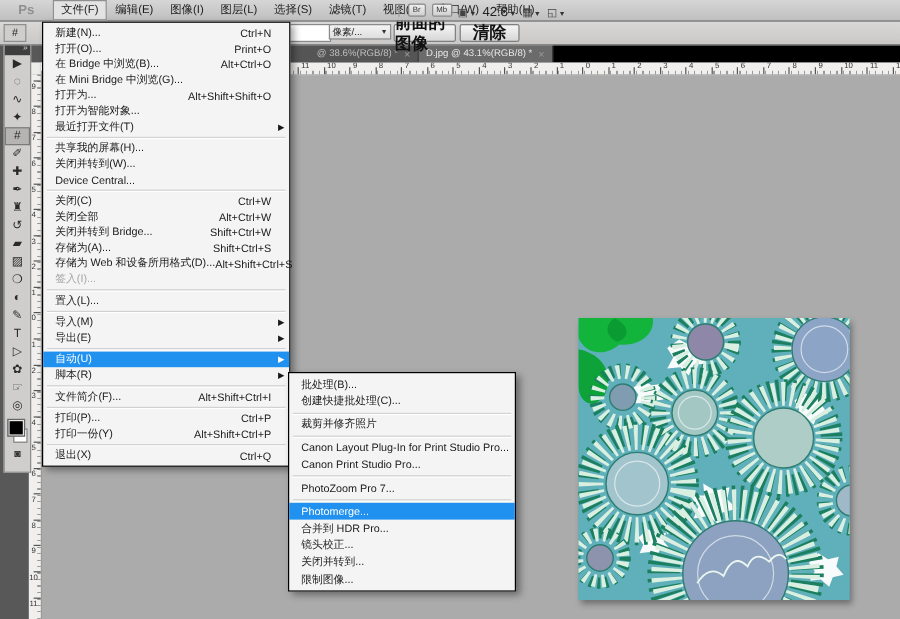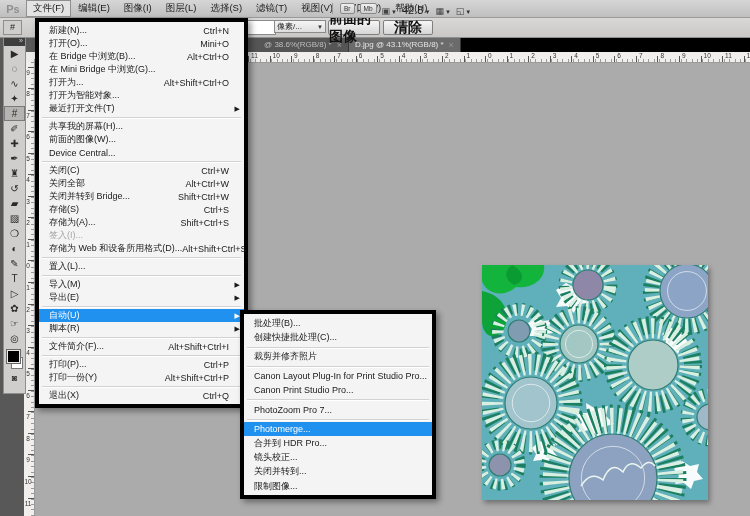--- a/index.html
+++ b/index.html
@@ -2,21 +2,21 @@
 <html><head>
 <meta charset="utf-8">
 <style>
   html,body{margin:0;padding:0;}
   body{font-family:"Liberation Sans","DejaVu Sans",sans-serif;}
   #app{position:relative;width:750px;height:516px;background:#585858;overflow:hidden;-webkit-font-smoothing:antialiased;}
   .abs{position:absolute;}
 
   
   #menubar{left:0;top:0;width:750px;height:17px;background:linear-gradient(#d6d6d6,#bfbfbf);border-bottom:1px solid #9a9a9a;display:flex;align-items:center;z-index:20;}
-  #ps-logo{width:26px;text-align:center;font-weight:bold;font-size:11px;color:#8f8f8f;letter-spacing:0;}
+  #ps-logo{width:44px;text-align:center;font-weight:bold;font-size:11px;color:#8f8f8f;letter-spacing:0;}
   .menubar-item{font-size:9.5px;color:#1c1c1c;padding:2px 7px;white-space:nowrap;}
   .menubar-item.active{background:#e3e3e3;border:1px solid #8f8f8f;padding:1px 6px;}
   #mb-right{position:absolute;left:330px;top:2px;height:13px;display:flex;align-items:center;gap:5px;}
   .mb-sep{width:1px;height:11px;background:#9a9a9a;margin:0 2px;}
   .mini-btn{font-size:6.5px;color:#333;border:1px solid #8a8a8a;background:linear-gradient(#efefef,#cfcfcf);padding:1px 3px;border-radius:2px;line-height:7px;}
   .mb-ico{font-size:9px;color:#444;line-height:10px;}
   .dd{font-size:6px;color:#333;margin-left:1px;}
   #zoom-level{font-size:11px;color:#222;}
 
   
@@ -54,21 +54,21 @@
   .rlabel{position:absolute;font-size:6.5px;color:#333;line-height:6px;}
   .rtick-h{position:absolute;width:1px;height:6px;bottom:0;background:#555;}
   .rtick-v{position:absolute;height:1px;width:6px;right:0;background:#555;}
   .vlab{width:8px;text-align:center;word-break:break-all;}
 
   
   #pasteboard{left:34px;top:62px;width:716px;height:454px;background:#ababab;z-index:1;}
   #document-image{left:482px;top:265px;width:226px;height:235px;z-index:2;box-shadow:2px 3px 5px rgba(0,0,0,.35);background:#5fb0ba;}
 
   
-  .menu-panel{background:#f4f4f4;border:4px solid #000000;box-shadow:3px 3px 6px rgba(0,0,0,.4);z-index:30;}
+  .menu-panel{background:#f4f4f4;border:1px solid #000000;box-shadow:3px 3px 6px rgba(0,0,0,.4);z-index:30;}
   #file-menu{left:35px;top:18px;width:205px;padding:2px 0;}
   #automate-submenu{left:240px;top:310px;width:188px;padding:2px 0;z-index:31;}
   .menu-row{height:13px;display:flex;align-items:center;font-size:9px;color:#1a1a1a;padding:0 5px 0 10px;position:relative;white-space:nowrap;}
   #automate-submenu .menu-row{height:14.3px;font-size:9px;}
   .menu-row .lbl{flex:0 0 auto;}
   .menu-row .sc{margin-left:auto;padding-right:10px;}
   .menu-row .arr{position:absolute;right:4px;font-size:7px;}
   .menu-row.hl{background:#2191f0;color:#fff;}
   .menu-row.dis{color:#a6a6a6;}
   .msep{height:1px;background:#d2d2d2;margin:2px 3px;box-shadow:0 1px 0 #fff;}
@@ -315,77 +315,73 @@
     <div id="quickmask">◙</div>
   </div>
 
   <div id="file-menu" class="abs menu-panel">
       <div class="menu-row">
         <span class="lbl">新建(N)...</span>
         <span class="sc">Ctrl+N</span>
       </div>
       <div class="menu-row">
         <span class="lbl">打开(O)...</span>
-        <span class="sc">Mini+O</span>
+        <span class="sc">Print+O</span>
       </div>
       <div class="menu-row">
         <span class="lbl">在 Bridge 中浏览(B)...</span>
         <span class="sc">Alt+Ctrl+O</span>
       </div>
       <div class="menu-row">
         <span class="lbl">在 Mini Bridge 中浏览(G)...</span>
       </div>
       <div class="menu-row">
         <span class="lbl">打开为...</span>
-        <span class="sc">Alt+Shift+Ctrl+O</span>
+        <span class="sc">Alt+Shift+Shift+O</span>
       </div>
       <div class="menu-row">
         <span class="lbl">打开为智能对象...</span>
       </div>
       <div class="menu-row">
         <span class="lbl">最近打开文件(T)</span>
         <span class="arr">▶</span>
       </div>
       <div class="msep"></div>
       <div class="menu-row">
         <span class="lbl">共享我的屏幕(H)...</span>
       </div>
       <div class="menu-row">
-        <span class="lbl">前面的图像(W)...</span>
+        <span class="lbl">关闭并转到(W)...</span>
       </div>
       <div class="menu-row">
         <span class="lbl">Device Central...</span>
       </div>
       <div class="msep"></div>
       <div class="menu-row">
         <span class="lbl">关闭(C)</span>
         <span class="sc">Ctrl+W</span>
       </div>
       <div class="menu-row">
         <span class="lbl">关闭全部</span>
         <span class="sc">Alt+Ctrl+W</span>
       </div>
       <div class="menu-row">
         <span class="lbl">关闭并转到 Bridge...</span>
         <span class="sc">Shift+Ctrl+W</span>
       </div>
       <div class="menu-row">
-        <span class="lbl">存储(S)</span>
-        <span class="sc">Ctrl+S</span>
-      </div>
-      <div class="menu-row">
         <span class="lbl">存储为(A)...</span>
         <span class="sc">Shift+Ctrl+S</span>
       </div>
+      <div class="menu-row">
+        <span class="lbl">存储为 Web 和设备所用格式(D)...</span>
+        <span class="sc">Alt+Shift+Ctrl+S</span>
+      </div>
       <div class="menu-row dis">
         <span class="lbl">签入(I)...</span>
-      </div>
-      <div class="menu-row">
-        <span class="lbl">存储为 Web 和设备所用格式(D)...</span>
-        <span class="sc">Alt+Shift+Ctrl+S</span>
       </div>
       <div class="msep"></div>
       <div class="menu-row">
         <span class="lbl">置入(L)...</span>
       </div>
       <div class="msep"></div>
       <div class="menu-row">
         <span class="lbl">导入(M)</span>
         <span class="arr">▶</span>
       </div>

